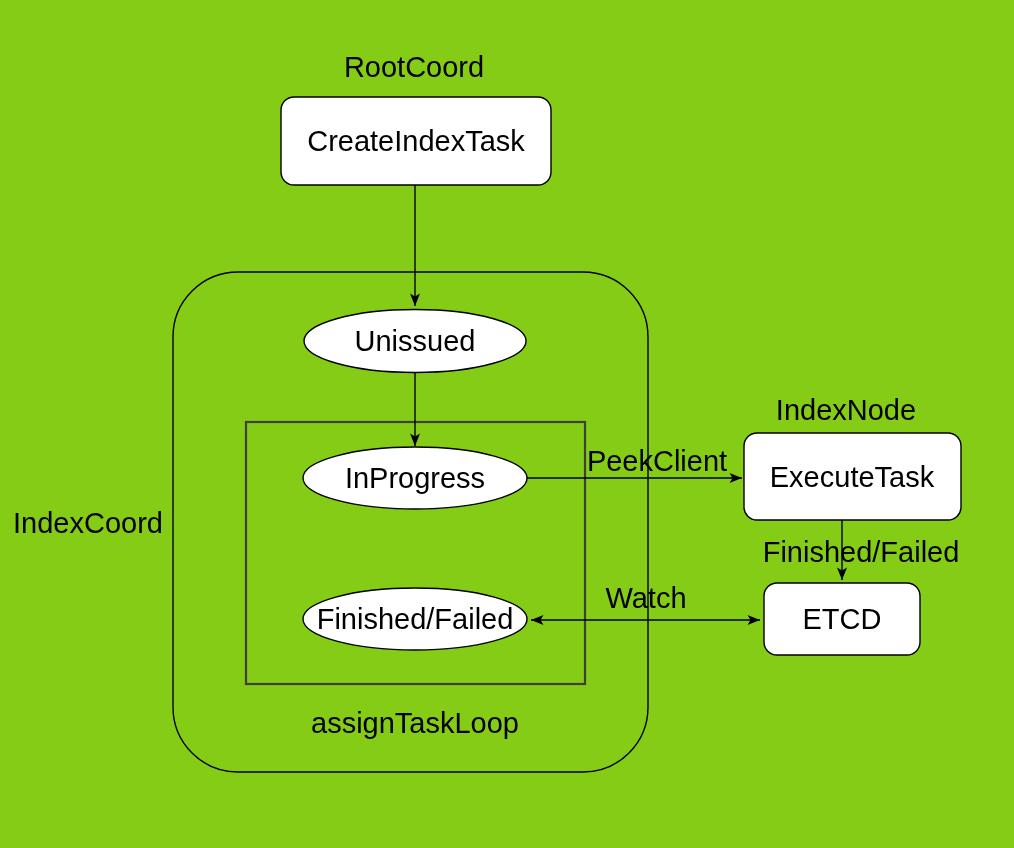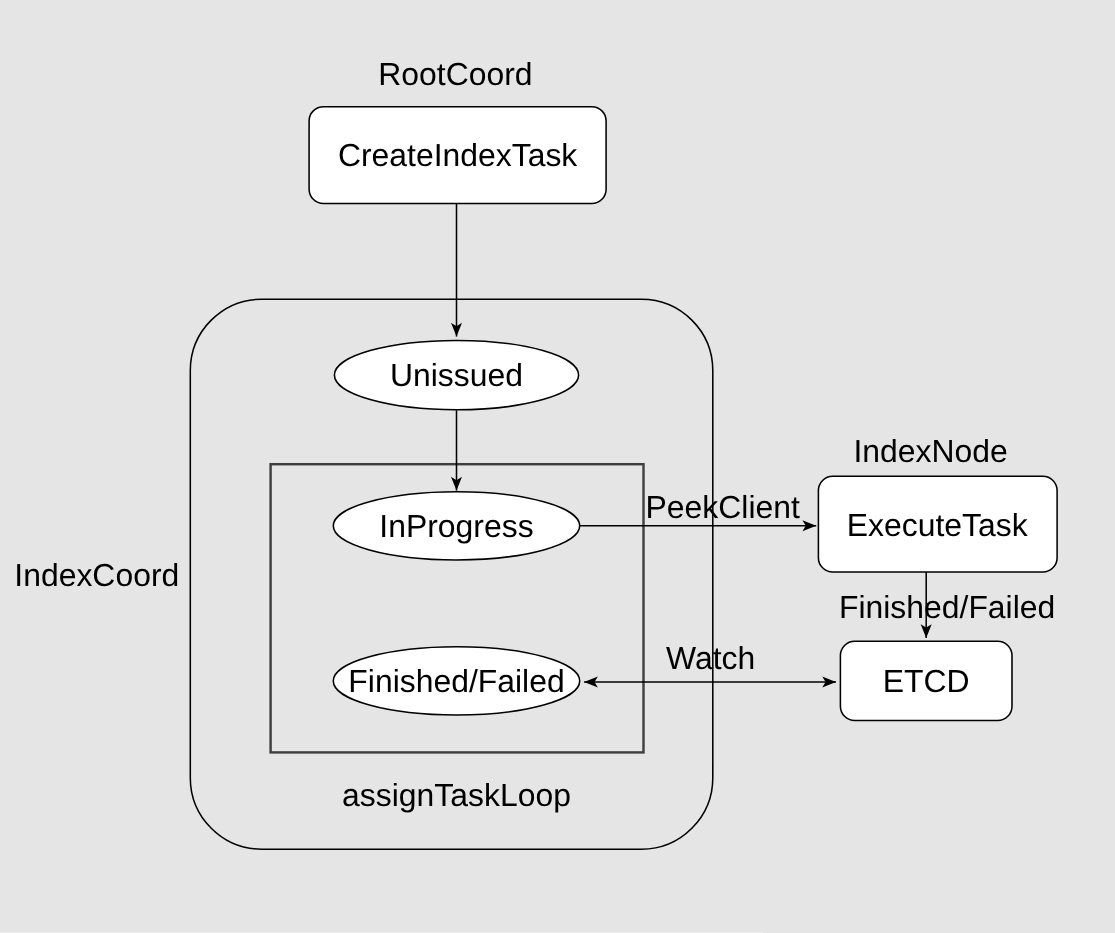--- a/index.html
+++ b/index.html
@@ -4,21 +4,21 @@
 <style>
   html, body {
     margin: 0;
     padding: 0;
     background: #ffffff;
   }
   .stage {
     position: relative;
     width: 1014px;
     height: 848px;
-    background: #e5e5e5;
+    background: #84cc16;
     overflow: hidden;
   }
   svg {
     display: block;
   }
   .diagram-text {
     font-family: "Liberation Sans", "DejaVu Sans", sans-serif;
     font-size: 29px;
     fill: #000000;
   }

